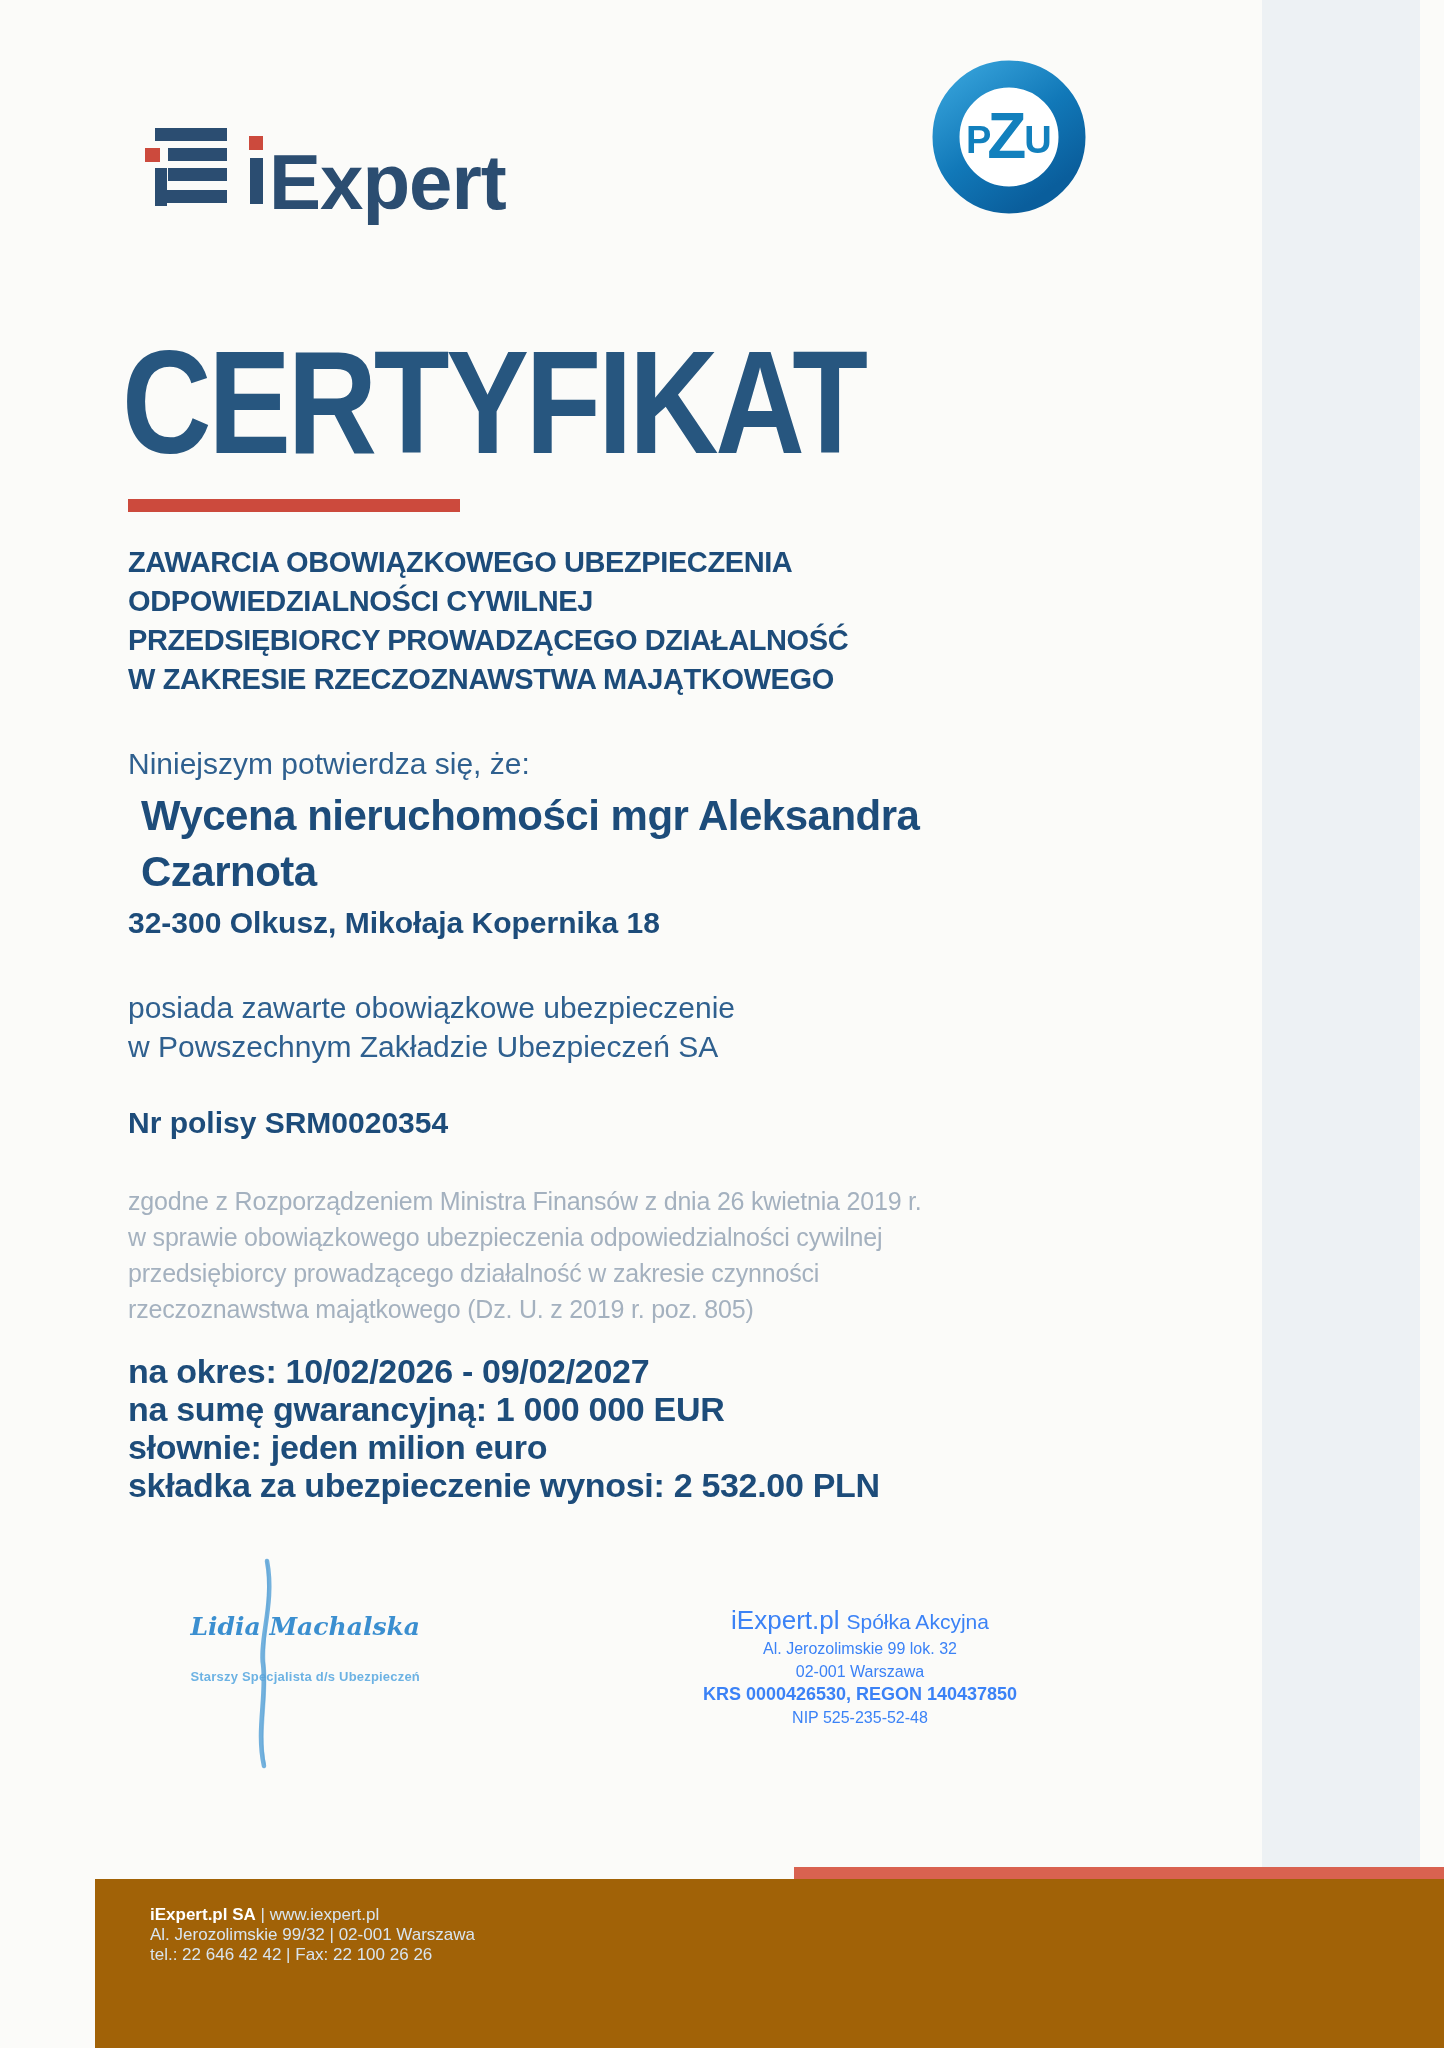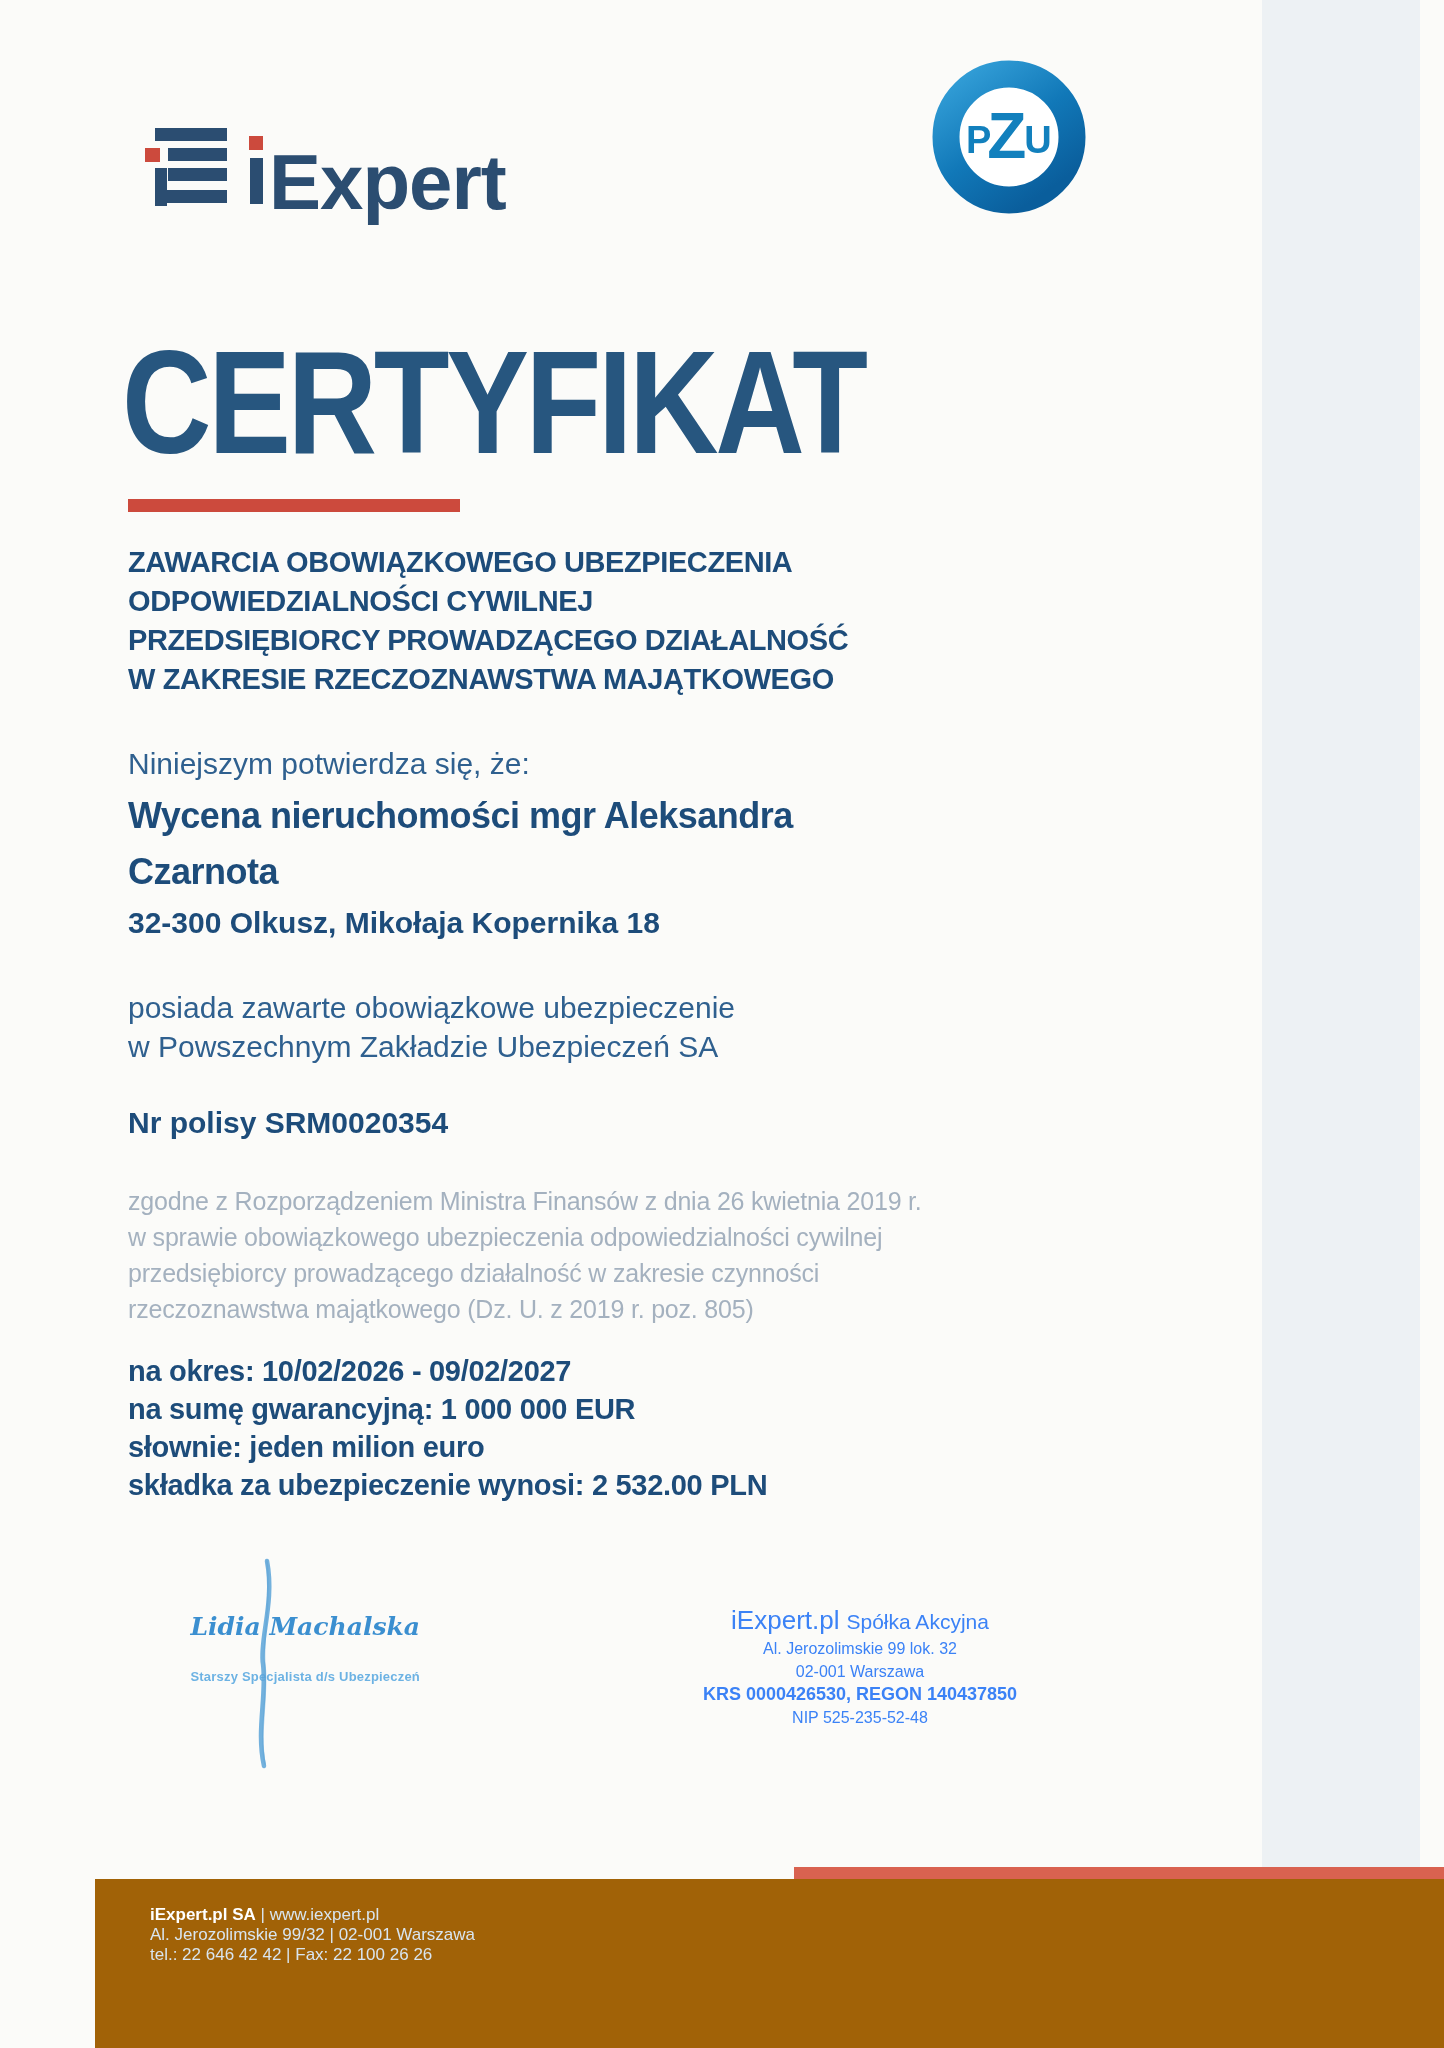--- a/index.html
+++ b/index.html
@@ -36,26 +36,26 @@
     font-size:146px;font-weight:700;line-height:1;color:#27567f;
     letter-spacing:-4px;white-space:nowrap;
     transform:scaleX(.85);transform-origin:left top;
   }
   .red-underline{position:absolute;left:128px;top:499px;width:332px;height:13px;background:#cc4a3d;}
 
   
   .blk{position:absolute;left:128px;color:#1d4c7a;}
   .subject{top:543px;font-size:29px;line-height:39px;font-weight:700;letter-spacing:-.4px;}
   .confirm{top:747px;font-size:30px;font-weight:400;color:#2f608f;}
-  .name{top:788px;font-size:36px;line-height:56px;font-weight:700;letter-spacing:-.5px;}
+  .name{top:788px;font-size:42px;line-height:56px;font-weight:700;letter-spacing:-.5px;margin-left:13px;}
   .address{top:906px;font-size:30px;font-weight:700;}
   .insurer{top:988px;font-size:30px;line-height:39px;font-weight:400;color:#2f608f;}
   .policy{top:1106px;font-size:30px;font-weight:700;}
   .legal{top:1183px;font-size:25px;line-height:36px;font-weight:400;color:#a4b1bf;letter-spacing:-.2px;}
-  .terms{top:1352px;font-size:29px;line-height:38px;font-weight:700;letter-spacing:-.3px;}
+  .terms{top:1352px;font-size:34px;line-height:38px;font-weight:700;letter-spacing:-.3px;}
 
   
   .sig-block{position:absolute;left:150px;top:1612px;width:270px;text-align:right;}
   .sig-name{font-family:"DejaVu Serif",serif;font-style:italic;font-weight:700;font-size:25px;color:#3b8fd0;}
   .sig-role{margin-top:28px;font-size:13px;font-weight:700;color:#54a6e0;letter-spacing:.2px;opacity:.85;}
   .sig-stroke{position:absolute;left:240px;top:1558px;}
 
   .stamp-block{position:absolute;left:700px;top:1605px;width:320px;text-align:center;
     font-family:Liberation Sans, sans-serif;color:#3b82f6;}
   .stamp-line1{font-size:26px;line-height:30px;}

